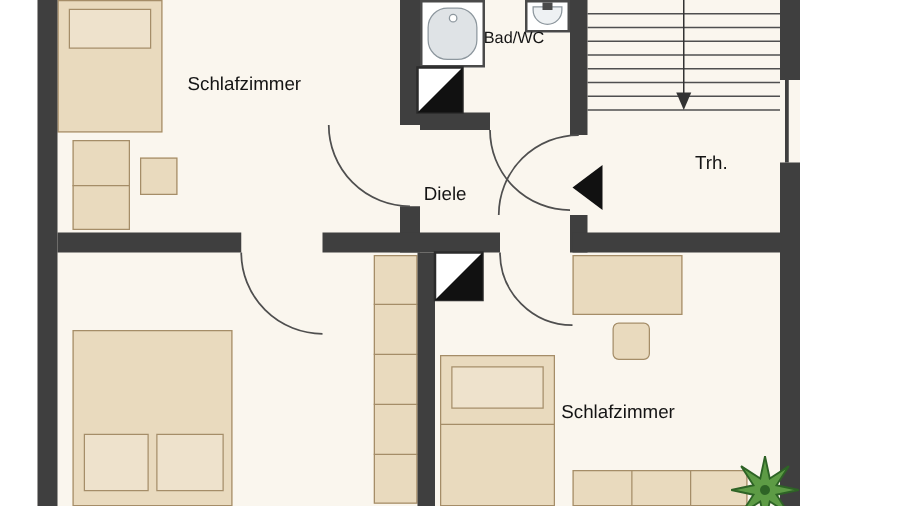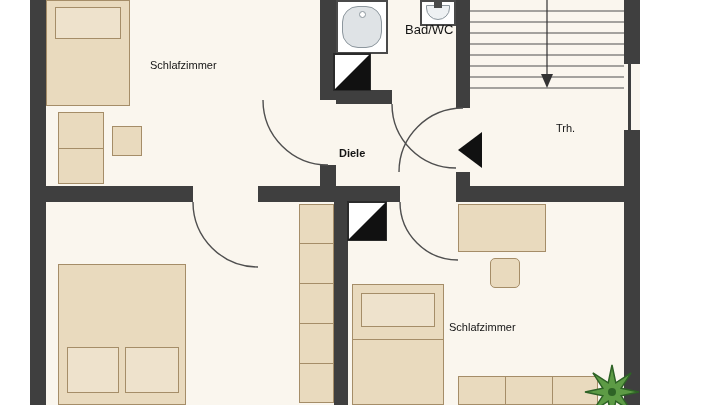--- a/index.html
+++ b/index.html
@@ -14,21 +14,21 @@
   .hdiv{position:absolute;left:-1px;right:-1px;height:0;border-top:1.5px solid var(--furniture-border,#a58d68);}
   .vdiv{position:absolute;top:-1px;bottom:-1px;width:0;border-left:1.5px solid var(--furniture-border,#a58d68);}
   .fixture{position:absolute;background:#fff;border:2px solid var(--fixture-border,#4a4a4a);box-sizing:border-box;}
   .tub-basin{position:absolute;left:4px;top:4px;right:4px;bottom:4px;background:#dfe3e6;
              border:1.5px solid #8d979e;border-radius:16px;box-sizing:border-box;}
   .tub-drain{position:absolute;left:50%;top:9px;width:7px;height:7px;margin-left:-3.5px;
              border:1.5px solid #8d979e;border-radius:50%;box-sizing:border-box;background:#fff;}
   .sink-bowl{position:absolute;left:4px;top:3px;right:4px;bottom:4px;background:#eef1f3;
              border:1.5px solid #8d979e;border-radius:0 0 12px 12px;box-sizing:border-box;}
   .sink-tap{position:absolute;left:50%;top:0;width:8px;height:6px;margin-left:-4px;background:#4a4a4a;}
-  .label{position:absolute;color:var(--text,#141414);font-size:11px;white-space:nowrap;}
+  .label{position:absolute;color:var(--text,#141414);font-size:15px;white-space:nowrap;}
   .label.small{font-size:13px;}
   svg.overlay{position:absolute;left:0;top:0;width:720px;height:405px;pointer-events:none;}
   .arc{fill:none;stroke:var(--line,#4f4f4f);stroke-width:1.4;}
   .tread{stroke:var(--line,#4f4f4f);stroke-width:1.2;}
   .walkline{stroke:#333;stroke-width:1.2;}
   .chimney-box{fill:#ffffff;stroke:#2b2b2b;stroke-width:2;}
   .chimney-half{fill:var(--chimney,#111);}
   .entrance{fill:#111;}
   .plantshape{fill:var(--plant-fill,#5d9b45);stroke:var(--plant-stroke,#2e6326);stroke-width:1.5;}
 </style>
@@ -122,17 +122,17 @@
     <path class="arc" d="M 392 104 A 64 64 0 0 0 456 168"></path>
     <path class="arc" d="M 463 108 A 64 64 0 0 0 399 172"></path>
     <path class="arc" d="M 193 202 A 65 65 0 0 0 258 267"></path>
     <path class="arc" d="M 400 202 A 58 58 0 0 0 458 260"></path>
 
     <polygon class="plantshape" points="639,392 621.2,395.8 631.1,411.1 615.8,401.2 612,419 608.2,401.2 592.9,411.1 602.8,395.8 585,392 602.8,388.2 592.9,372.9 608.2,382.8 612,365 615.8,382.8 631.1,372.9 621.2,388.2"></polygon>
     <circle cx="612" cy="392" r="4" fill="#2e6326"></circle>
   </svg>
 
   <div class="label" style="left:150px;top:59px;">Schlafzimmer</div>
-  <div class="label small" style="left:387px;top:22px;padding-left:18px;">Bad/WC</div>
-  <div class="label" style="left:339px;top:147px;font-weight:bold;">Diele</div>
+  <div class="label small" style="left:387px;top:22px;">Bad/WC</div>
+  <div class="label" style="left:339px;top:147px;">Diele</div>
   <div class="label" style="left:556px;top:122px;">Trh.</div>
   <div class="label" style="left:449px;top:321px;">Schlafzimmer</div>
 </div>
 
 </body></html>

